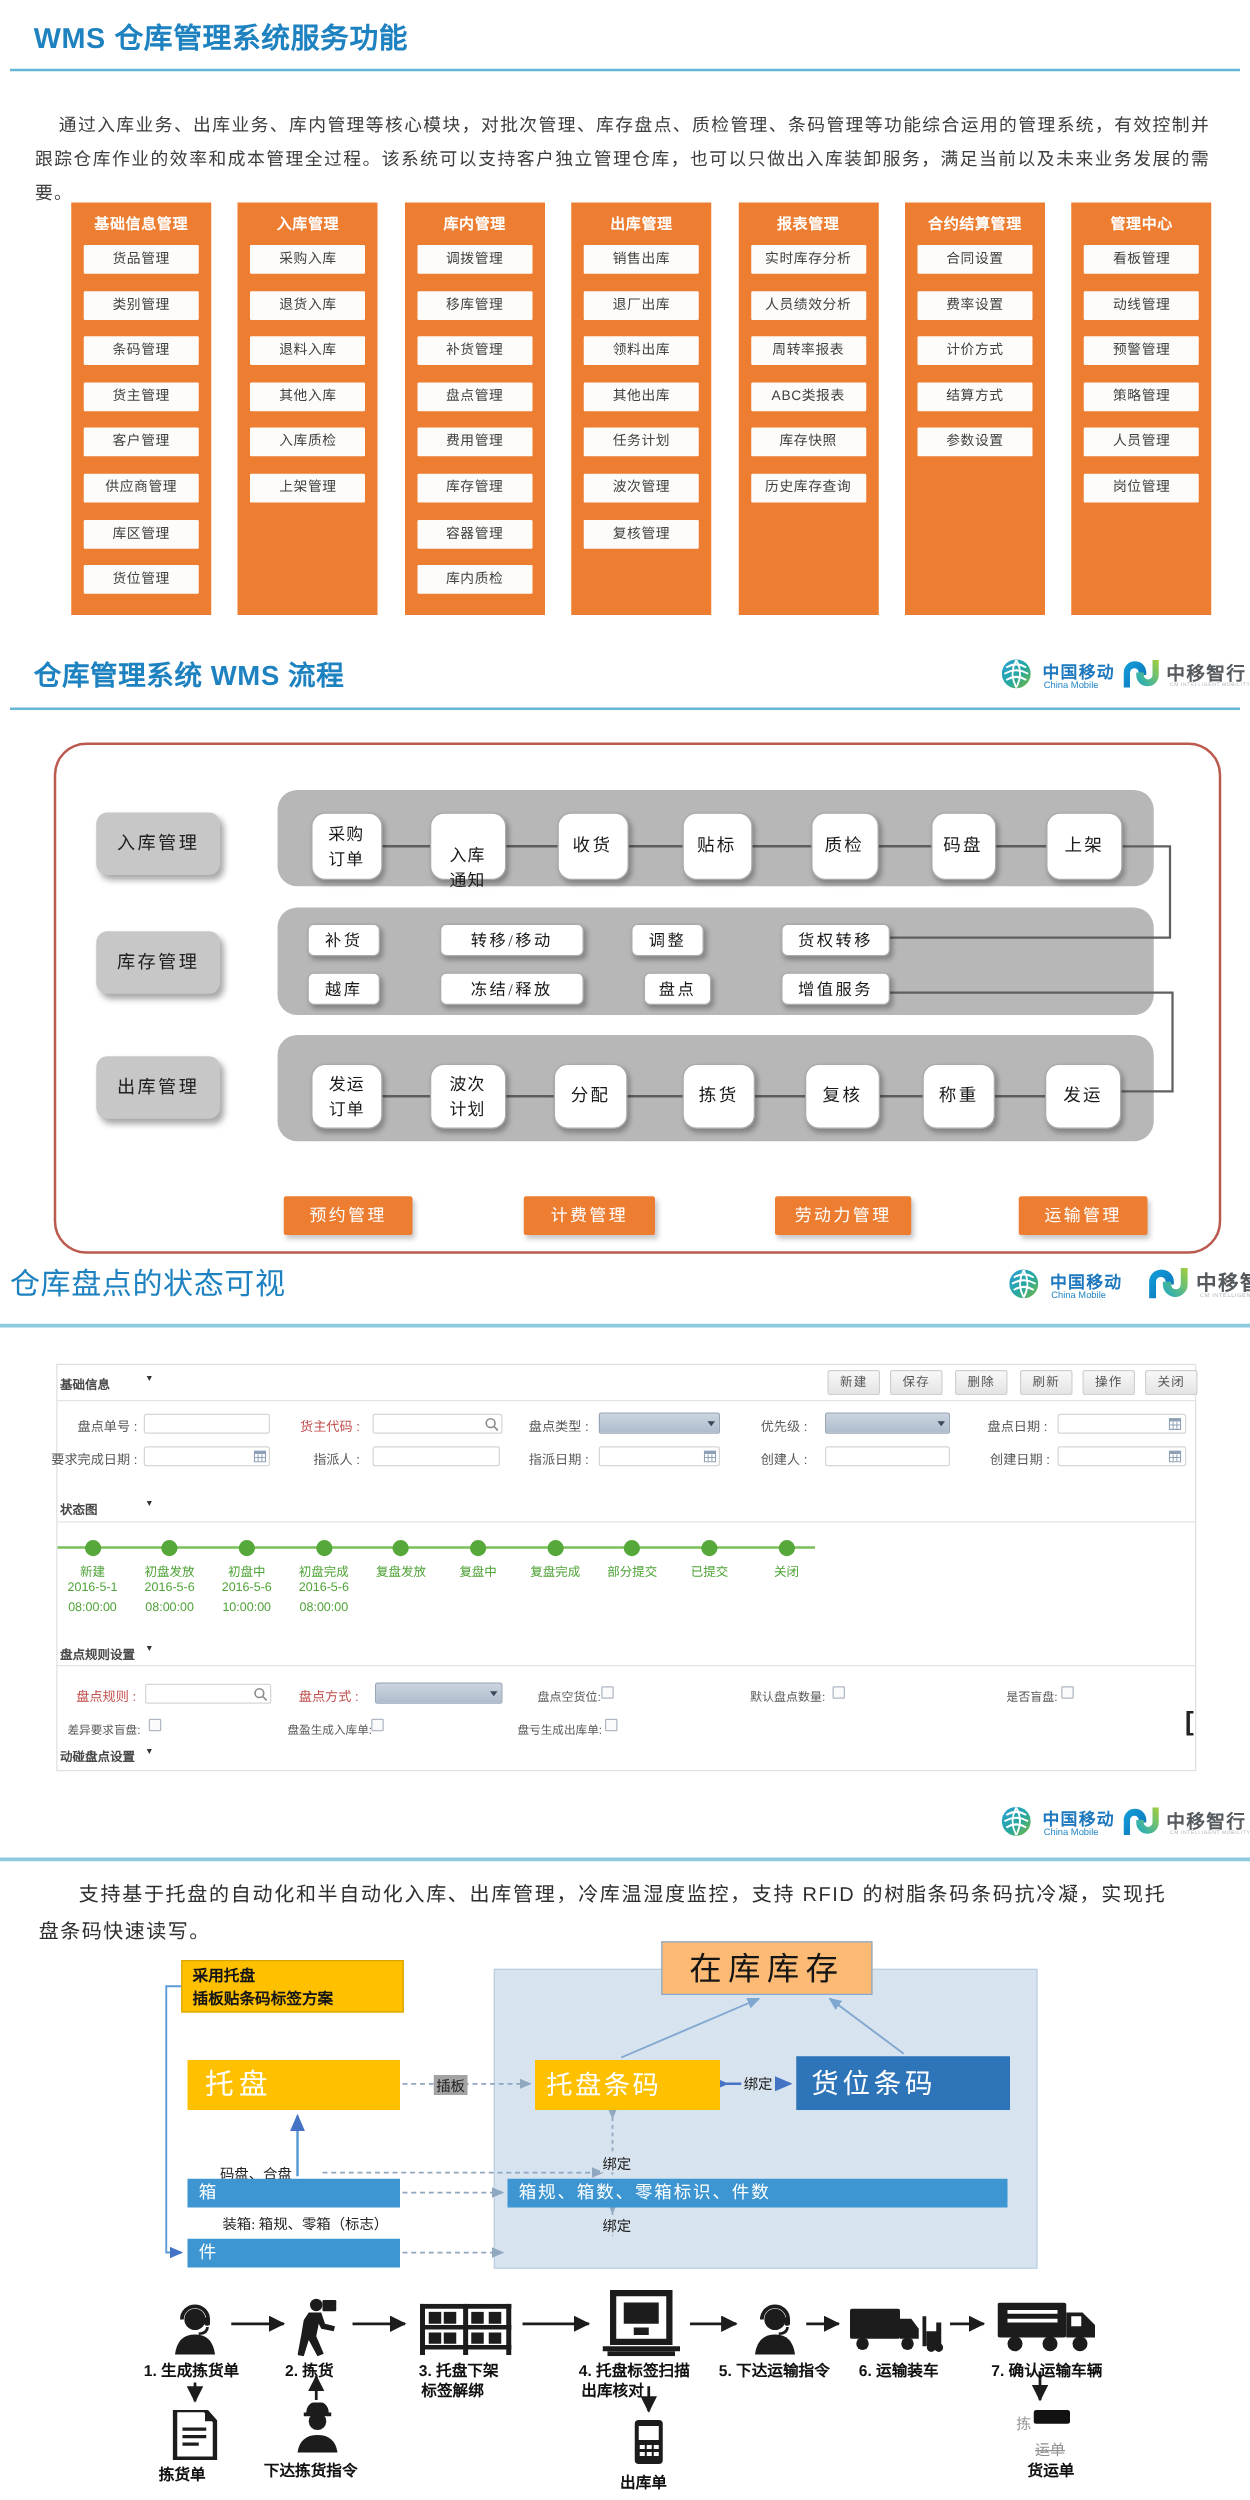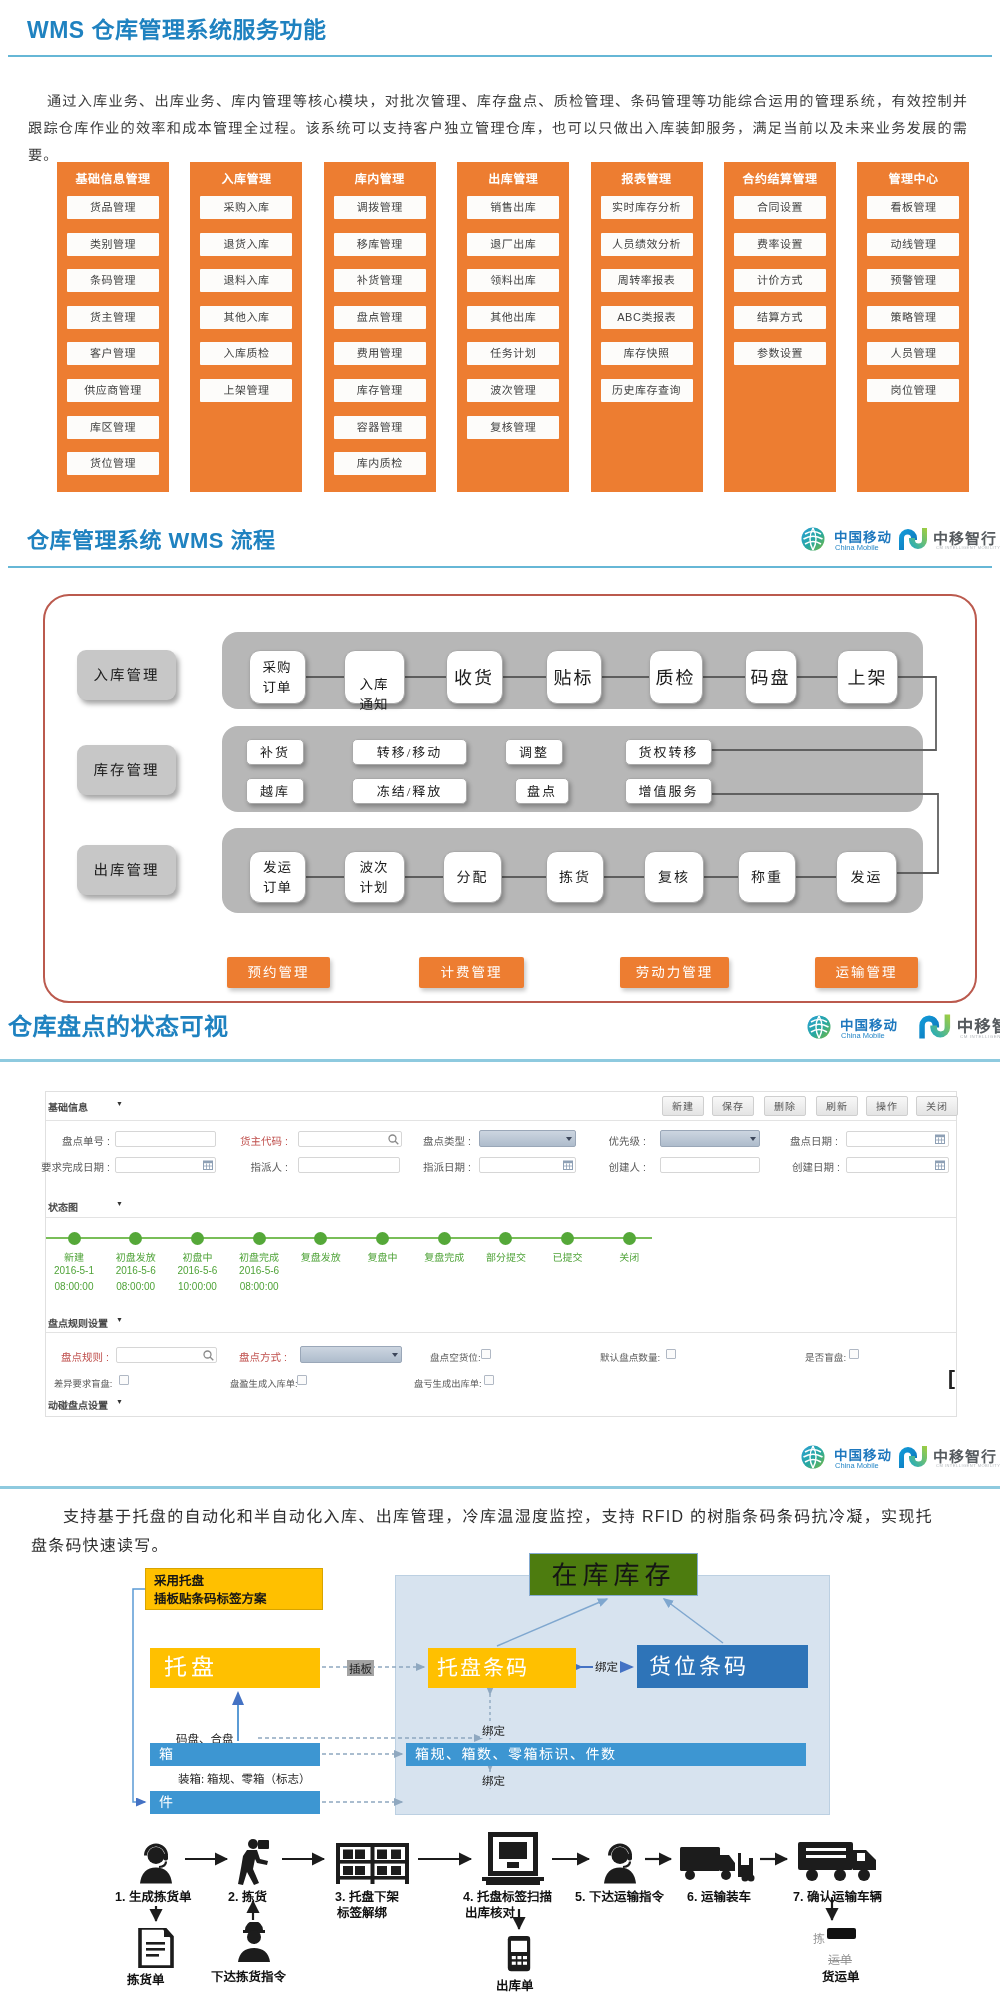--- a/index.html
+++ b/index.html
@@ -12,21 +12,21 @@
   .mitem { position:absolute; width:92px; height:23px; line-height:23px; background:#fdfcfa; text-align:center;
            font-size:11px; color:#424242; letter-spacing:.5px; border-radius:1px; }
   .serif { font-family:"Liberation Serif", serif; }
   .rowlab { position:absolute; left:77px; width:99px; height:50px; line-height:50px; background:#c7c7c7;
             border-radius:9px; box-shadow:3px 4px 5px rgba(0,0,0,.35); text-align:center; font-size:14.5px;
             color:#202020; letter-spacing:2px; }
   .band { position:absolute; left:222px; width:701px; background:#b7b7b7; border-radius:16px; }
   .wbox { position:absolute; background:#fff; border:1px solid #a9a9a9; border-radius:11px;
           box-shadow:2px 3px 4px rgba(0,0,0,.28); text-align:center; color:#1a1a1a; }
   .wb1 { top:650px; height:54px; }
-  .wb1s { line-height:54px; font-size:18px; letter-spacing:2px; }
+  .wb1s { line-height:54px; font-size:14px; letter-spacing:2px; }
   .wb3 { top:851px; height:52px; }
   .wb3s { line-height:52px; font-size:14px; letter-spacing:2px; }
   .wb2 { height:26px; line-height:26px; font-size:13px; letter-spacing:2px; border-radius:5px; }
   .w2l { font-size:13.5px; letter-spacing:1px; }
   .obtn { position:absolute; top:957px; height:31px; line-height:31px; background:#ed7d31; border-radius:2px;
           box-shadow:2px 3px 4px rgba(0,0,0,.22); text-align:center; font-size:13.5px; color:#fff; letter-spacing:2px; }
   .tbtn { position:absolute; top:1096px; width:42px; height:20px; line-height:20px; text-align:center;
           background:linear-gradient(#f8f8f8,#e4e4e4); border:1px solid #cfcfcf; border-radius:2px;
           font-size:10px; color:#555; letter-spacing:1px; }
   .flab { position:absolute; font-size:10.5px; color:#5a5a5a; white-space:nowrap; }
@@ -195,21 +195,21 @@
     </div>
 <div class="wbox serif wb3 wb3s" style="left:443.0px;width:59px">分配</div>
 <div class="wbox serif wb3 wb3s" style="left:546.0px;width:58px">拣货</div>
 <div class="wbox serif wb3 wb3s" style="left:644.0px;width:60px">复核</div>
 <div class="wbox serif wb3 wb3s" style="left:738.0px;width:58px">称重</div>
 <div class="wbox serif wb3 wb3s" style="left:836.0px;width:61px">发运</div>
 <div class="obtn serif" style="left:227px;width:103px">预约管理</div>
 <div class="obtn serif" style="left:419px;width:105px">计费管理</div>
 <div class="obtn serif" style="left:620px;width:109px">劳动力管理</div>
 <div class="obtn serif" style="left:815px;width:103px">运输管理</div>
-<div style="position:absolute;left:8px;top:1007px;font-size:24px;font-weight:700;color:#1f82c0;letter-spacing:.5px;white-space:nowrap">仓库盘点的状态可视</div>
+<div style="position:absolute;left:8px;top:1007px;font-size:24px;font-weight:400;color:#1f82c0;letter-spacing:.5px;white-space:nowrap">仓库盘点的状态可视</div>
 <div style="position:absolute;left:806px;top:1012px;width:92px;height:30px;transform:scale(1.0);transform-origin:0 0">
       <svg style="position:absolute;left:0px;top:0px" width="30" height="30" viewBox="0 0 30 30">
         <defs>
           <linearGradient id="cmgb" x1="0" y1="0" x2="1" y2="1">
             <stop offset="0" stop-color="#2a9fd8"></stop>
             <stop offset="0.55" stop-color="#27a8a0"></stop>
             <stop offset="1" stop-color="#79b93c"></stop>
           </linearGradient>
         </defs>
         <circle cx="13" cy="15" r="11.5" fill="url(#cmgb)"></circle>
@@ -421,21 +421,21 @@
       <path d="M322 1667 H424" stroke="#8fa8c0" stroke-width="1.4" stroke-dasharray="4 3" fill="none" marker-end="url(#mgray)"></path>
       <path d="M581 1667 H632" stroke="#4472c4" stroke-width="2" fill="none" marker-start="url(#mblue)" marker-end="url(#mblue)"></path>
       <path d="M238 1741 V1693" stroke="#5b9bd5" stroke-width="2" fill="none" marker-end="url(#mblue)"></path>
       <path d="M258 1738 H482" stroke="#8fa8c0" stroke-width="1.4" stroke-dasharray="4 3" fill="none" marker-end="url(#mgray)"></path>
       <path d="M490 1694 V1739" stroke="#8fa8c0" stroke-width="1.4" stroke-dasharray="3 3" fill="none" marker-start="url(#mgray)" marker-end="url(#mgray)"></path>
       <path d="M490 1770 V1788" stroke="#8fa8c0" stroke-width="1.4" stroke-dasharray="3 3" fill="none" marker-start="url(#mgray)" marker-end="url(#mgray)"></path>
       <path d="M322 1754 H402" stroke="#8fa8c0" stroke-width="1.4" stroke-dasharray="4 3" fill="none" marker-end="url(#mgray)"></path>
       <path d="M322 1802 H402" stroke="#8fa8c0" stroke-width="1.4" stroke-dasharray="4 3" fill="none" marker-end="url(#mgray)"></path>
       <path d="M145 1589 H133 V1802 H145" stroke="#5b9bd5" stroke-width="1.5" fill="none" marker-end="url(#mblue)"></path>
     </svg>
-<div style="position:absolute;left:529px;top:1553px;width:169px;height:43px;line-height:43px;background:#4d7c0f;border:1.5px solid #85aad0;text-align:center;font-size:26px;color:#151515;letter-spacing:5px;font-family:'Liberation Serif',serif;">在库库存</div>
+<div style="position:absolute;left:529px;top:1553px;width:169px;height:43px;line-height:43px;background:#fdba74;border:1.5px solid #85aad0;text-align:center;font-size:26px;color:#151515;letter-spacing:5px;font-family:'Liberation Serif',serif;">在库库存</div>
 <div style="position:absolute;left:145px;top:1568px;width:178px;height:42px;background:#ffc000;border:1px solid #d8a400;color:#161616;font-size:12.5px;font-weight:600;padding:3px 0 0 8px;box-sizing:border-box;line-height:18px">
       <div>采用托盘</div>
       <div>插板贴条码标签方案</div>
     </div>
 <div style="position:absolute;left:150px;top:1648px;width:170px;height:40px;line-height:40px;background:#ffc000;color:#fff;font-size:23px;letter-spacing:4px;padding-left:14px;box-sizing:border-box;font-family:'Liberation Serif',serif;">托盘</div>
 <div style="position:absolute;left:428px;top:1648px;width:148px;height:40px;line-height:40px;background:#ffc000;color:#fff;font-size:21px;letter-spacing:2px;padding-left:9px;box-sizing:border-box;font-family:'Liberation Serif',serif;">托盘条码</div>
 <div style="position:absolute;left:637px;top:1645px;width:171px;height:43px;line-height:43px;background:#2e74b8;color:#fff;font-size:22px;letter-spacing:3px;padding-left:12px;box-sizing:border-box;font-family:'Liberation Serif',serif;">货位条码</div>
 <div class="dlbl serif" style="left:347px;top:1660px;background:#a3a3a3;padding:0 2px">插板</div>
 <div class="dlbl serif" style="left:593px;top:1658px;background:#d7e3ef;padding:0 2px">绑定</div>
 <div class="dlbl serif" style="left:176px;top:1730px">码盘、合盘</div>

